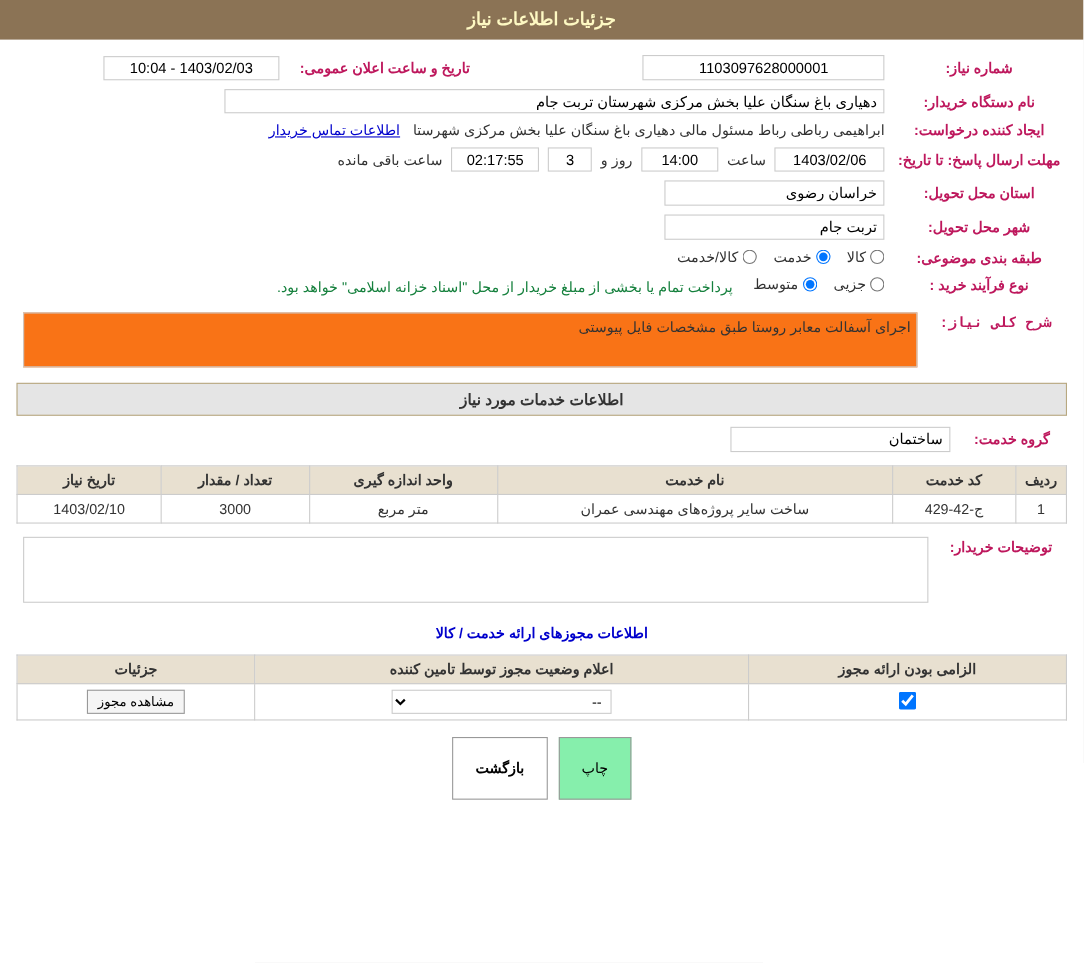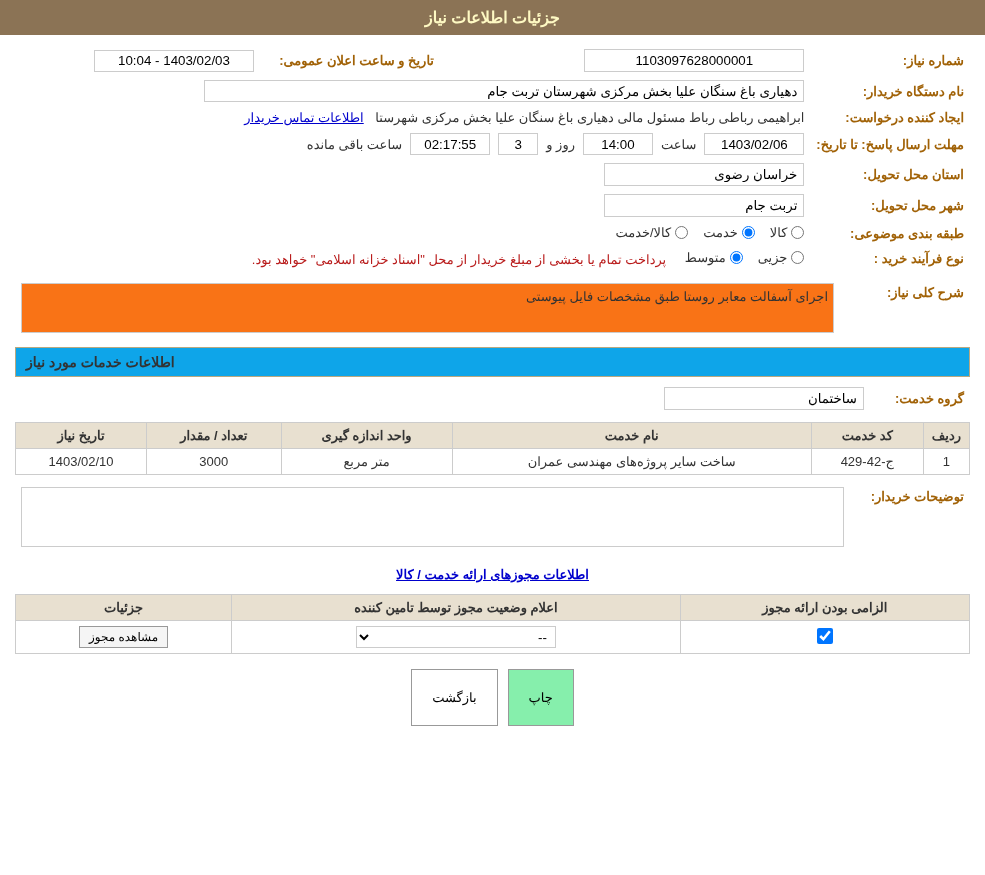--- a/index.html
+++ b/index.html
@@ -30,25 +30,25 @@
     .info-table {
       width: 100%;
       border-collapse: collapse;
       margin-bottom: 8px;
     }
     .info-table td {
       padding: 4px 6px;
       vertical-align: middle;
     }
     .label-cell {
-      text-align: right;
+      text-align: center;
       font-weight: bold;
       white-space: nowrap;
       width: 130px;
-      color: #a16207;
+      color: #be185d;
     }
     .value-cell {
       direction: rtl;
     }
     .input-box {
       border: 1px solid #ccc;
       padding: 3px 6px;
       background: #fff;
       min-height: 22px;
       display: inline-block;
@@ -78,26 +78,26 @@
     }
     .time-input {
       width: 70px;
       border: 1px solid #ccc;
       padding: 3px 6px;
       background: #fff;
       height: 22px;
       text-align: center;
     }
     .section-title {
-      background: #0ea5e9;
+      background: #e5e5e5;
       border: 1px solid #b8a880;
       padding: 6px 10px;
       font-weight: bold;
       font-size: 14px;
-      text-align: left;
+      text-align: center;
       margin: 10px 0 6px 0;
       color: #333;
     }
     .radio-group {
       display: inline-flex;
       gap: 15px;
       direction: rtl;
       align-items: center;
     }
     .radio-item {
@@ -146,21 +146,20 @@
       min-height: 60px;
       background: #fff;
       padding: 5px;
     }
     .permits-section {
       margin-top: 10px;
     }
     .permits-title {
       text-align: center;
       color: #0000cc;
-      text-decoration: underline;
       font-weight: bold;
       padding: 6px;
       cursor: pointer;
     }
     .permits-table {
       width: 100%;
       border-collapse: collapse;
       margin-top: 6px;
     }
     .permits-table th {
@@ -188,20 +187,21 @@
       padding: 20px 20px;
       cursor: pointer;
       font-size: 13px;
     }
     .btn-back {
       background: #fff;
       border: 1px solid #999;
       padding: 4px 20px;
       cursor: pointer;
       font-size: 13px;
+      font-weight: bold;
     }
     .action-buttons {
       text-align: center;
       padding: 15px 0;
       display: flex;
       justify-content: center;
       gap: 10px;
     }
     .select-box {
       border: 1px solid #ccc;
@@ -320,30 +320,30 @@
           <div class="radio-group">
             <label class="radio-item">
               <input type="radio" name="purchase_type" value="jozee" style="">
               <span>جزیی</span>
             </label>
             <label class="radio-item">
               <input type="radio" name="purchase_type" value="motavasset" checked="" style="">
               <span>متوسط</span>
             </label>
           </div>
-          <span style="margin-right:15px; color:#b91c1c;">پرداخت تمام یا بخشی از مبلغ خریدار از محل "اسناد خزانه اسلامی" خواهد بود.</span>
+          <span style="margin-right:15px; color:#15803d;">پرداخت تمام یا بخشی از مبلغ خریدار از محل "اسناد خزانه اسلامی" خواهد بود.</span>
         </td>
       </tr>
     </tbody>
       </table>
 
     <table class="info-table">
       <tbody>
           <tr>
-        <td class="label-cell" style="vertical-align:top; padding-top:6px;">شرح کلی نیاز:</td>
+        <td class="label-cell" style="vertical-align:top; padding-top:6px;font-family:Liberation Mono, monospace;">شرح کلی نیاز:</td>
         <td>
           <div class="description-box">
             <span>اجرای آسفالت معابر روستا طبق مشخصات  فایل پیوستی</span>
           </div>
         </td>
       </tr>
     </tbody>
       </table>
 
     <div class="section-title">اطلاعات خدمات مورد نیاز</div>

